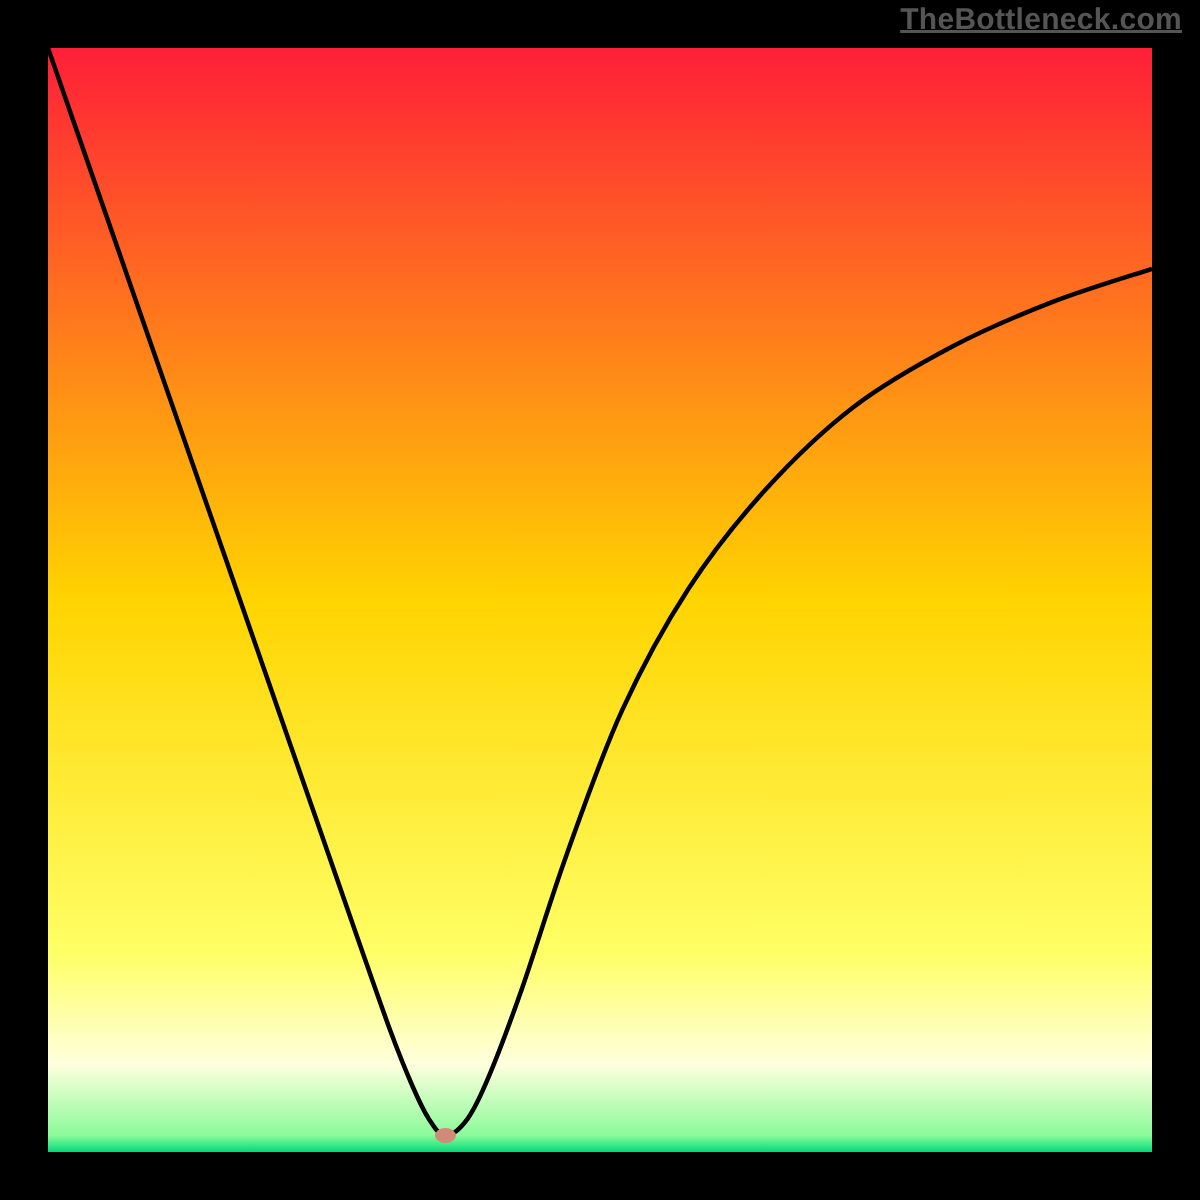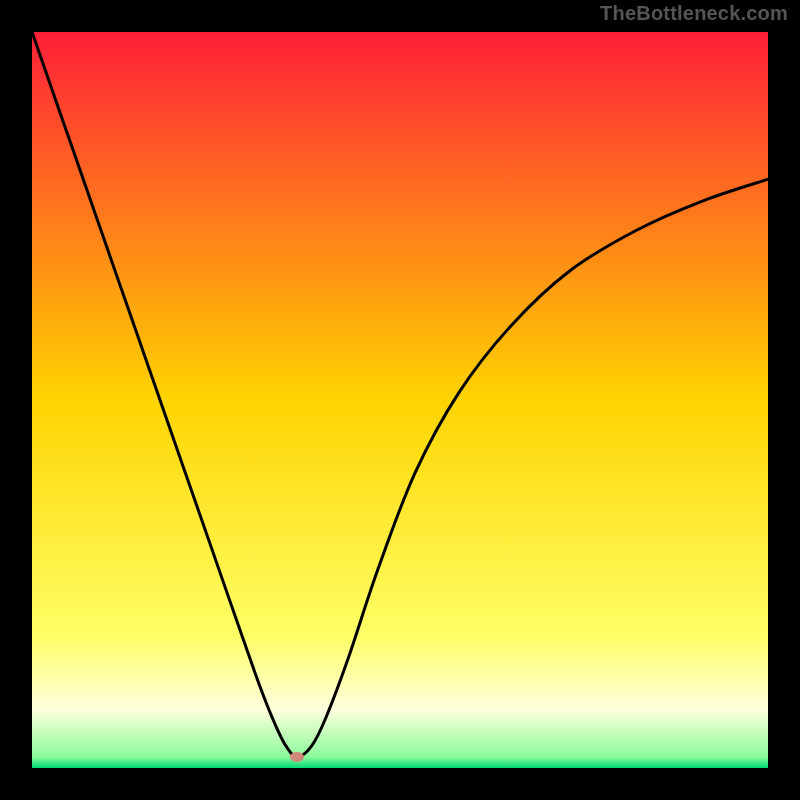--- a/index.html
+++ b/index.html
@@ -19,20 +19,21 @@
   }
   .attribution {
     position: absolute;
     top: 2px;
     right: 12px;
     color: #555;
     font-size: 20px;
     font-weight: 600;
     letter-spacing: 0.2px;
     user-select: none;
+    text-decoration: underline;
   }
   .plot-wrap {
     position: absolute;
     left: 32px;
     top: 32px;
     width: 736px;
     height: 736px;
   }
   svg { display: block; }
 </style>

